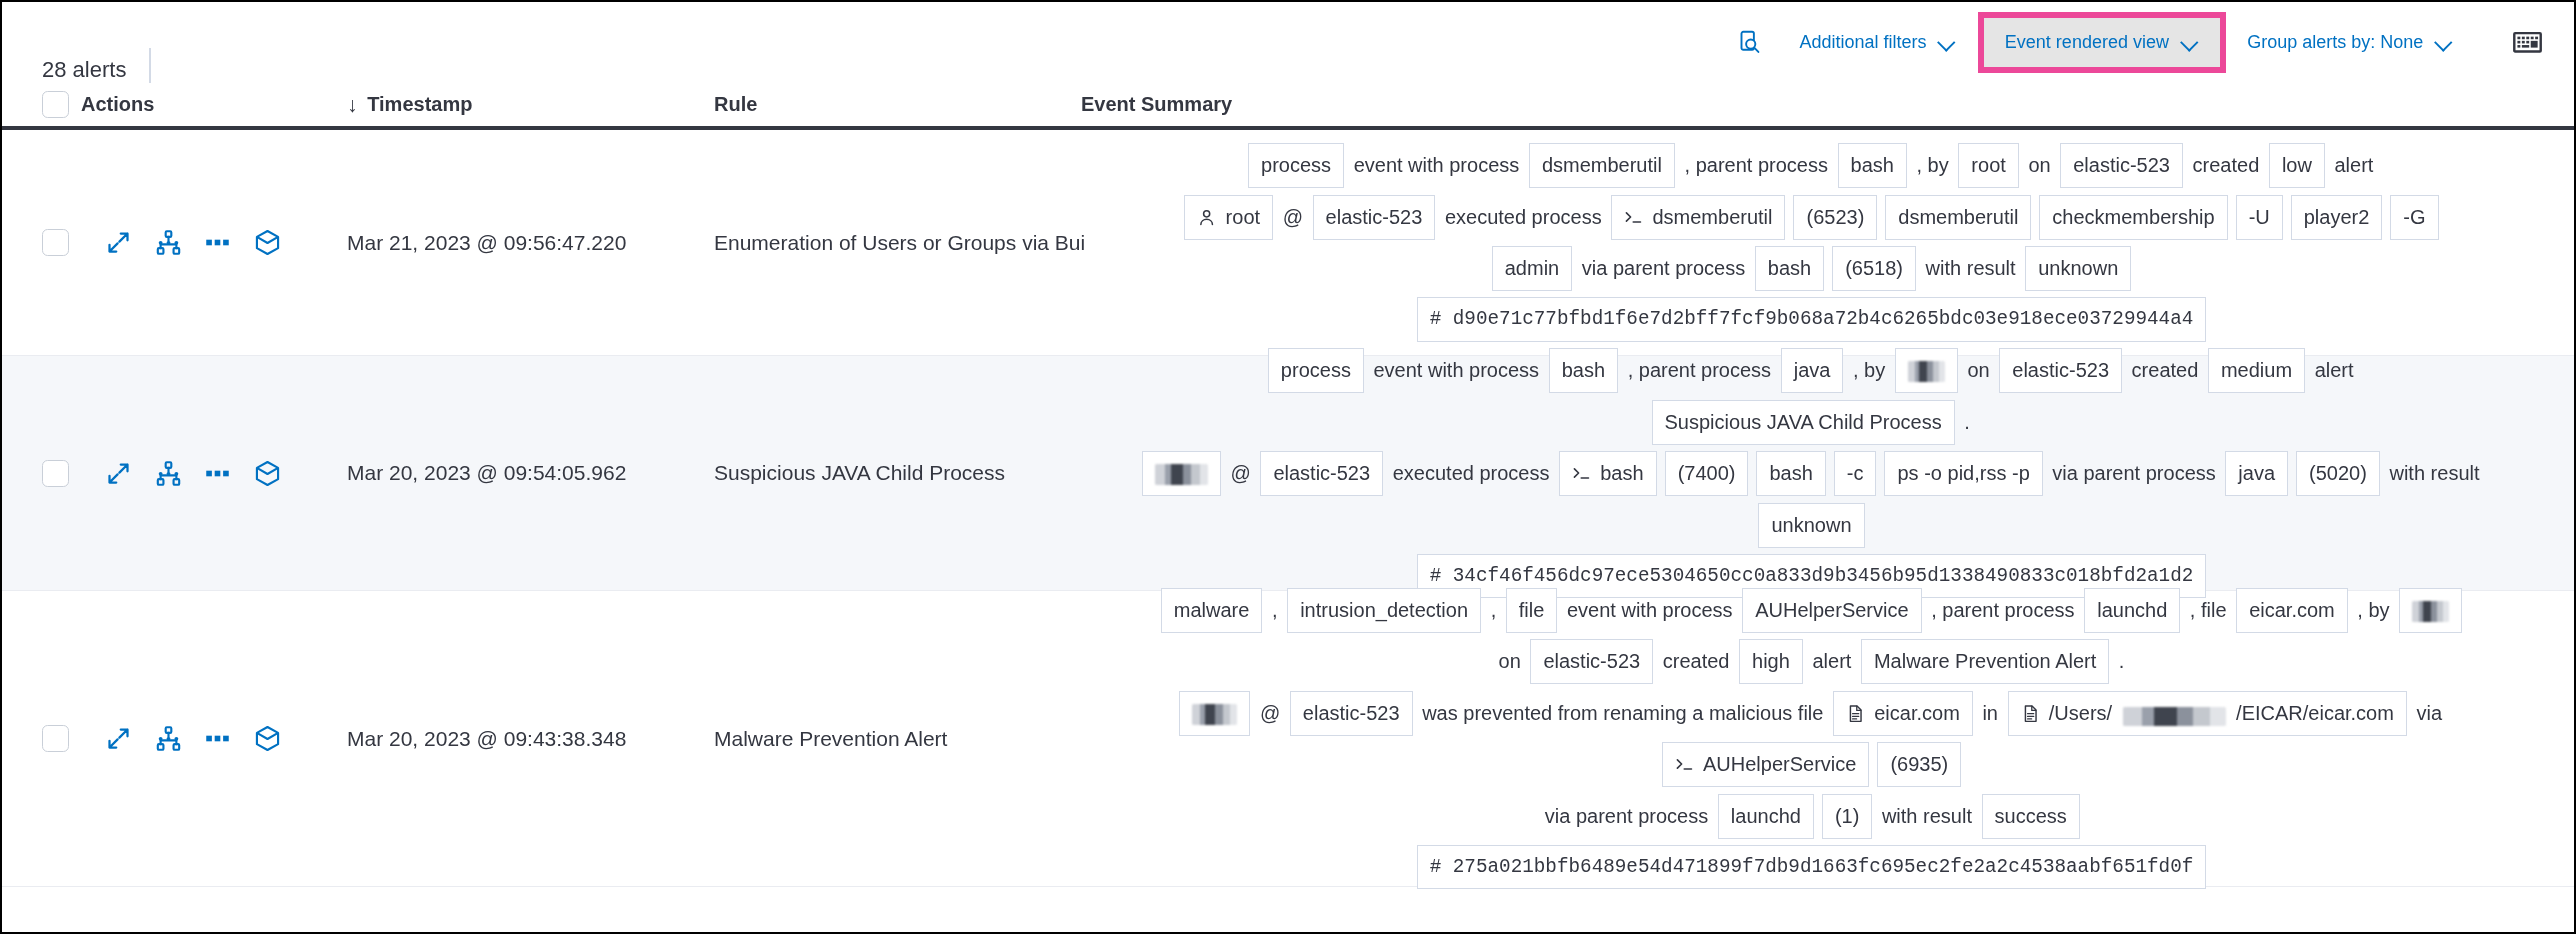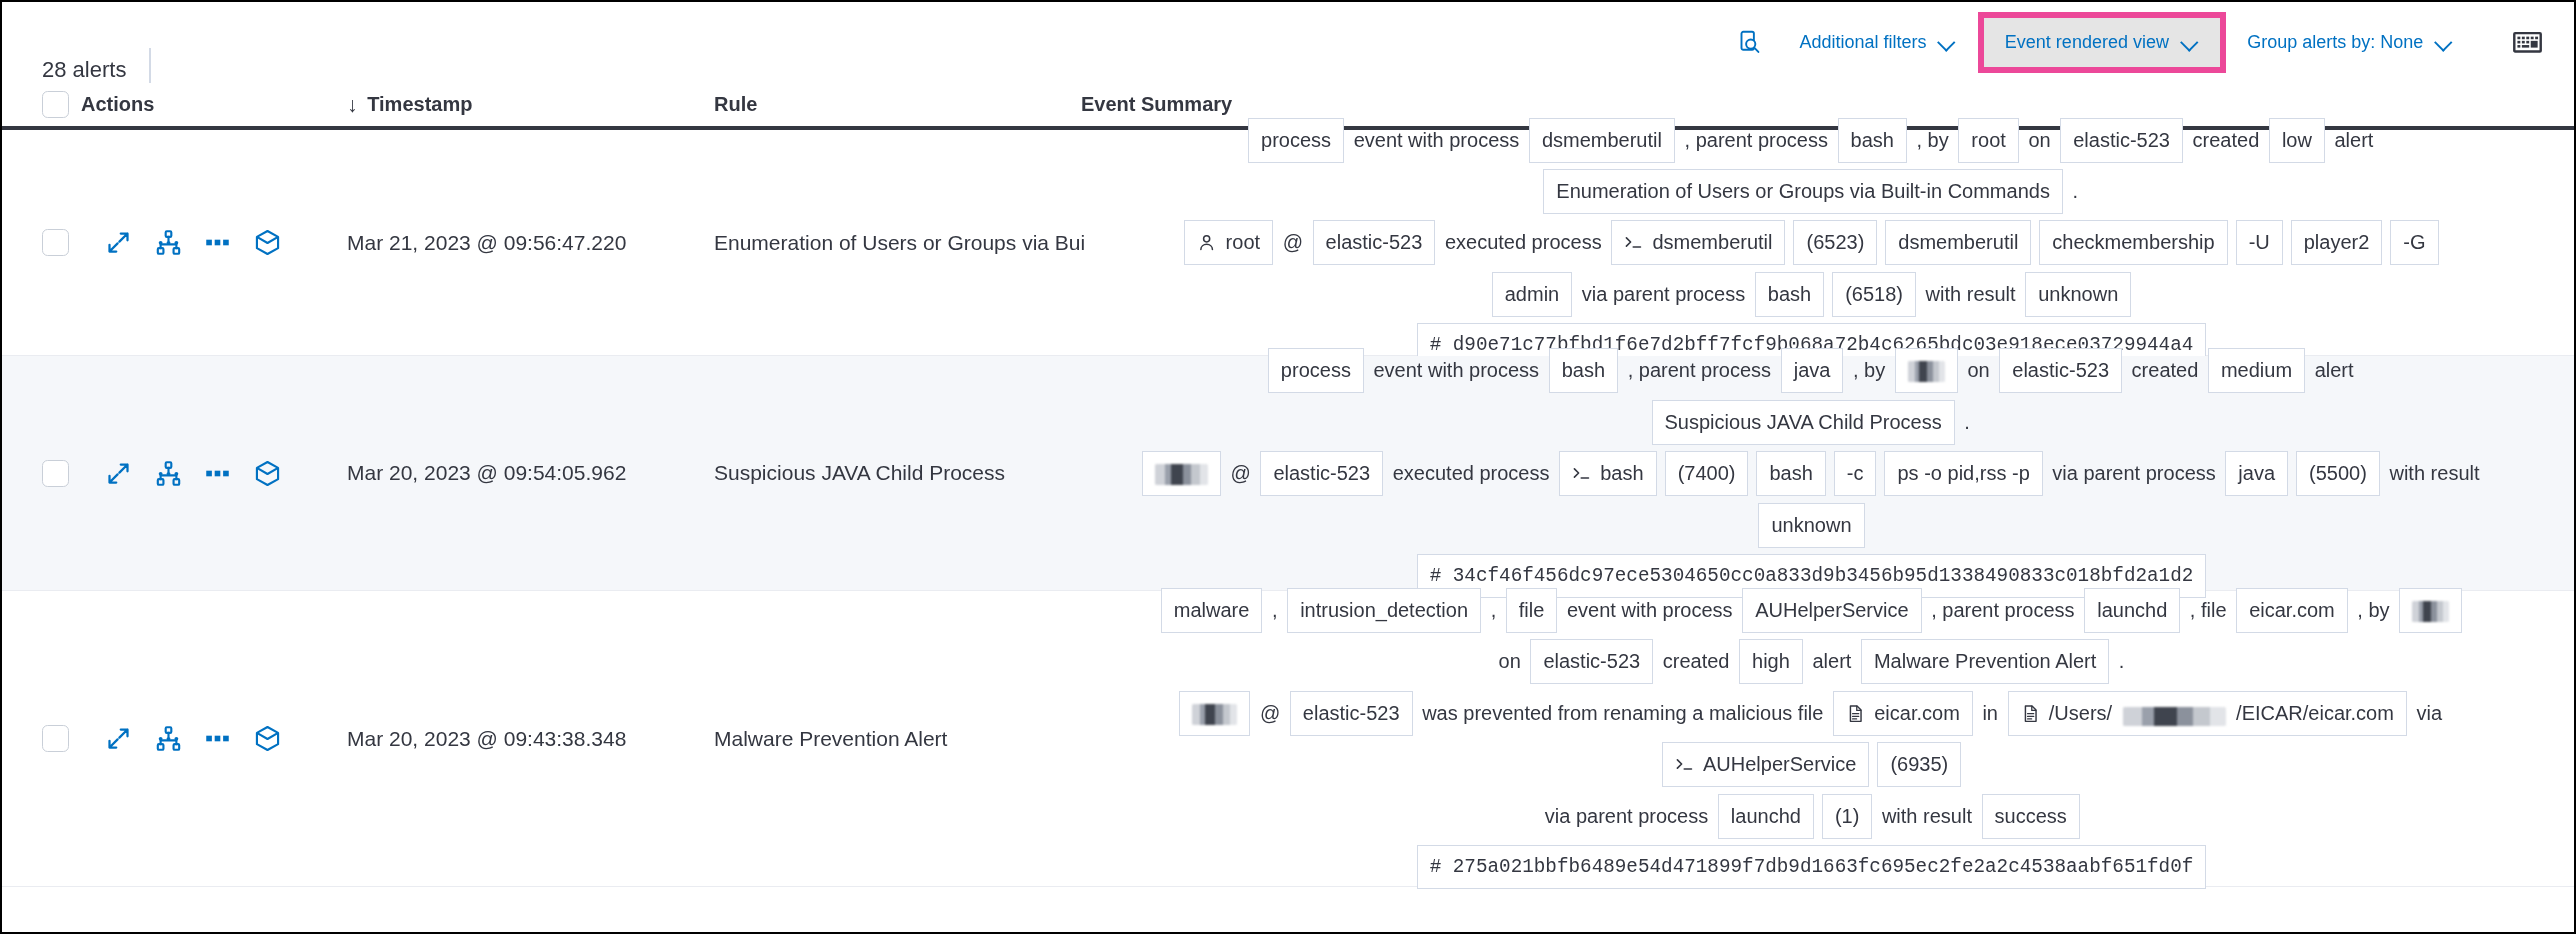--- a/index.html
+++ b/index.html
@@ -360,21 +360,20 @@
         </div>
         <div class="cell col-time">
           <span class="ts-text">Mar 21, 2023 @ 09:56:47.220</span>
         </div>
         <div class="cell col-rule">
           <span class="rule-text">Enumeration of Users or Groups via Bui</span>
         </div>
         <div class="cell col-summary summary">
           <div class="summary-inner">
             <div><span class="pill">process</span><span class="plain">event with process</span><span class="pill">dsmemberutil</span><span class="plain">, parent process</span><span class="pill">bash</span><span class="plain">, by</span><span class="pill">root</span><span class="plain">on</span><span class="pill">elastic-523</span><span class="plain">created</span><span class="pill">low</span><span class="plain">alert</span></div>
-            <div><span class="pill">Enumeration of Users or Groups via Built-in Commands</span><span class="plain">.</span></div>
             <div><span class="pill withico">
                 <svg width="19.3" height="19.3" viewBox="0 0 24 24" fill="none" class="mini">
                   <circle cx="12" cy="7.3" r="3.8" stroke="#343741" stroke-width="1.9"></circle>
                   <path d="M4.8 20.6c0-4 3.3-6.6 7.2-6.6s7.2 2.6 7.2 6.6" stroke="#343741" stroke-width="1.9" stroke-linecap="round"></path>
                 </svg>
                 <span>root</span>
               </span><span class="plain">@</span><span class="pill">elastic-523</span><span class="plain">executed process</span><span class="pill withico">
                 <svg width="19.3" height="19.3" viewBox="0 0 24 24" fill="none" class="mini">
                   <path d="M3 6l5.2 5.2L3 16.4" stroke="#343741" stroke-width="2" stroke-linecap="round" stroke-linejoin="round"></path>
                   <path d="M11.5 17.5h9" stroke="#343741" stroke-width="2" stroke-linecap="round"></path>
@@ -424,21 +423,21 @@
         <div class="cell col-summary summary">
           <div class="summary-inner">
             <div><span class="pill">process</span><span class="plain">event with process</span><span class="pill">bash</span><span class="plain">, parent process</span><span class="pill">java</span><span class="plain">, by</span><span class="pill"><span class="redact w3"></span></span><span class="plain">on</span><span class="pill">elastic-523</span><span class="plain">created</span><span class="pill">medium</span><span class="plain">alert</span></div>
             <div><span class="pill">Suspicious JAVA Child Process</span><span class="plain">.</span></div>
             <div><span class="pill"><span class="redact w2"></span></span><span class="plain">@</span><span class="pill">elastic-523</span><span class="plain">executed process</span><span class="pill withico">
                 <svg width="19.3" height="19.3" viewBox="0 0 24 24" fill="none" class="mini">
                   <path d="M3 6l5.2 5.2L3 16.4" stroke="#343741" stroke-width="2" stroke-linecap="round" stroke-linejoin="round"></path>
                   <path d="M11.5 17.5h9" stroke="#343741" stroke-width="2" stroke-linecap="round"></path>
                 </svg>
                 <span>bash</span>
-              </span><span class="pill">(7400)</span><span class="pill">bash</span><span class="pill">-c</span><span class="pill">ps -o pid,rss -p</span><span class="plain">via parent process</span><span class="pill">java</span><span class="pill">(5500)</span><span class="plain">with result</span></div>
+              </span><span class="pill">(7400)</span><span class="pill">bash</span><span class="pill">-c</span><span class="pill">ps -o pid,rss -p</span><span class="plain">via parent process</span><span class="pill">java</span><span class="pill">(5020)</span><span class="plain">with result</span></div>
             <div><span class="pill">unknown</span></div>
             <div><span class="pill mono"># 34cf46f456dc97ece5304650cc0a833d9b3456b95d1338490833c018bfd2a1d2</span></div>
           </div>
         </div>
       </div>
       <div class="row row-r3">
         <div class="cell col-check">
           <span class="chk"></span>
         </div>
         <div class="cell col-actions">

